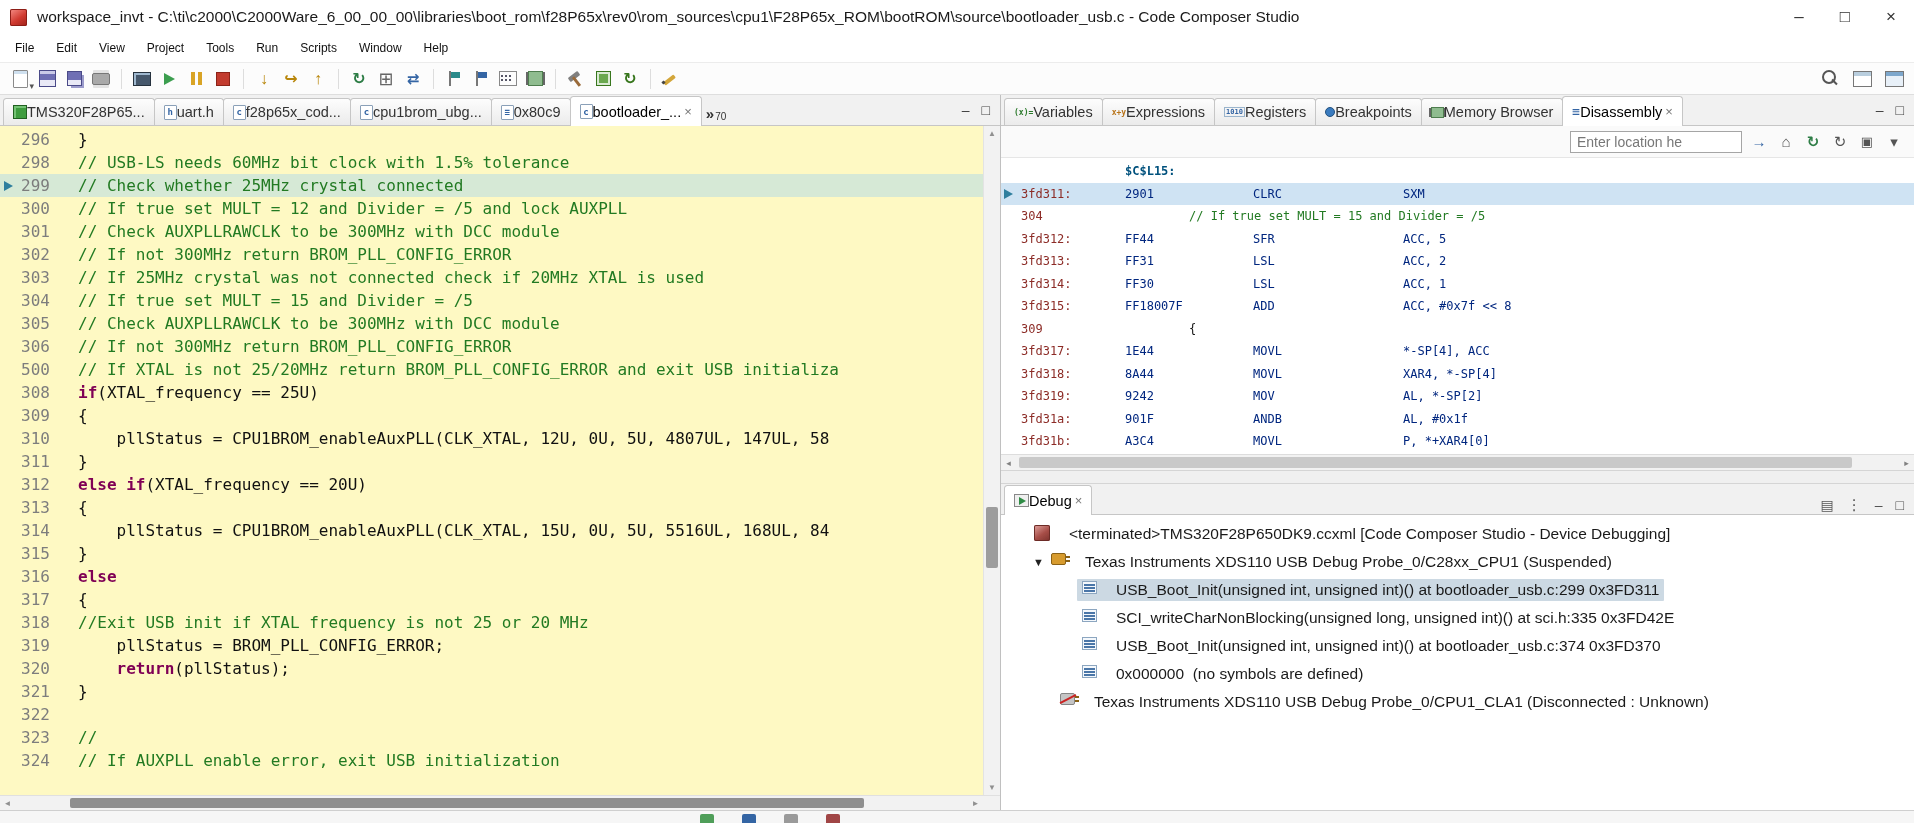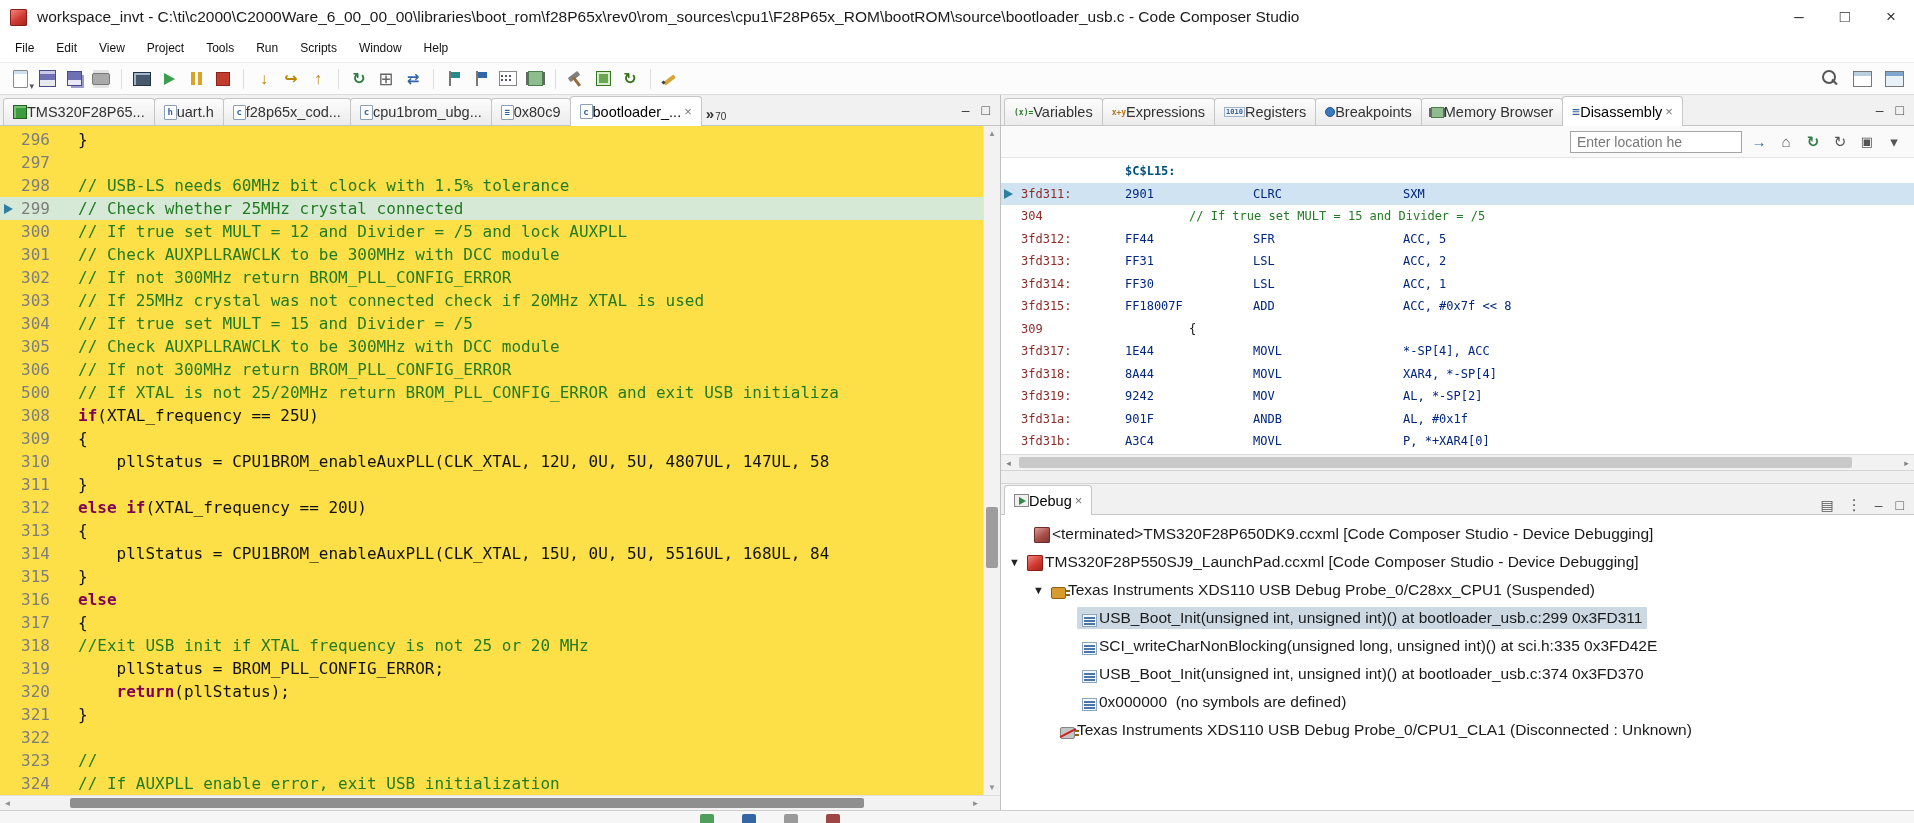--- a/index.html
+++ b/index.html
@@ -77,21 +77,21 @@
 .mm-max::before{content:"□"}
 .tgi{font:bold 8px "DejaVu Sans Mono",monospace}
 .tgi.vars{color:#2b7a2b}
 .tgi.expr{color:#b8741a}
 .tgi.regs{color:#3465a4;border:1px solid #9ab4cc;padding:0 1px;font-size:7px}
 .tgi.dis{font-size:13px;color:#3465a4;font-weight:normal}
 .ic-bp{width:10px;height:10px;border-radius:50%;background:#3a7bbf;border:1px solid #24527f;flex:0 0 10px}
 .ic-memchip{width:13px;height:11px;background:#8fbc8f;border:1px solid #4e7d4e;box-shadow:-3px 0 0 -1px #666,3px 0 0 -1px #666;flex:0 0 13px}
 
 
-.editor-area{position:relative;flex:1;min-height:0;overflow:hidden;background:#fde047}
+.editor-area{position:relative;flex:1;min-height:0;overflow:hidden;background:#fef9c3}
 .editor{position:absolute;top:0;left:0;right:17px;bottom:0;overflow:hidden;font-family:"DejaVu Sans Mono","Liberation Mono",monospace;font-size:16px;padding-top:2px}
 .cl{display:flex;height:23px;line-height:23px;white-space:pre}
 .cl.hl{background:var(--current_line,#d6e9d6)}
 .gm{flex:0 0 18px;position:relative}
 .cl.hl .gm::after{content:"";position:absolute;left:4px;top:7px;border-left:9px solid #2f7f9e;border-top:5px solid transparent;border-bottom:5px solid transparent}
 .ln{flex:0 0 44px;text-align:right;padding-right:12px;color:#7d7d7d}
 .ct{flex:1;min-width:0;overflow:hidden;padding-left:16px}
 .kw{color:var(--keyword,#7f0055);font-weight:bold}
 .cm{color:var(--comment,#227a22)}
 .pl{color:#111}
@@ -141,21 +141,21 @@
 .debug-icons{margin-left:auto;display:flex;gap:13px;align-items:center;padding-right:10px;color:#555}
 .dtb2{font-size:14px}
 .di-grid::before{content:"▤"}
 .di-menu::before{content:"⋮";font-size:15px}
 .di-min::before{content:"–"}
 .di-max::before{content:"□"}
 .i-debugview{width:15px;height:13px;background:#efefef;border:1px solid #888;position:relative;flex:0 0 15px}
 .i-debugview::after{content:"";position:absolute;left:4px;top:2px;border-left:7px solid #2e8b44;border-top:4px solid transparent;border-bottom:4px solid transparent}
 .debug-tree{flex:1;overflow:hidden;padding-top:5px;font-size:15.5px;background:#fff}
 .trow{height:28px;display:flex;align-items:center}
-.tsel{display:flex;align-items:flex-end;gap:2px;padding:2px 5px;border-radius:1px}
+.tsel{display:flex;align-items:flex-start;gap:19px;padding:2px 5px;border-radius:1px}
 .tsel.sel{background:var(--selection,#ccd9e3)}
 .arr{width:15px;font-size:11px;color:#222;text-align:center;flex:0 0 15px}
 .arr::before{content:"▼"}
 .p1{padding-left:28px}.p2{padding-left:6px}.p3{padding-left:30px}.p4{padding-left:76px}.p5{padding-left:54px}
 .ttext{white-space:pre}
 .i-ccs{width:16px;height:16px;border-radius:2px;background:linear-gradient(145deg,#ef8078 10%,#d03a30 55%,#9e221a);box-shadow:inset 0 0 0 1px #8c1d16;flex:0 0 16px}
 .i-ccs.dim{filter:grayscale(45%) brightness(1.08)}
 .i-probe{width:15px;height:12px;background:#d79b2e;border:1px solid #8a6116;border-radius:2px;position:relative;flex:0 0 15px}
 .i-probe::after{content:"";position:absolute;right:-5px;top:2px;width:4px;height:2px;background:#8a6116;box-shadow:0 4px 0 #8a6116}
 .i-probe.dis{background:#c4c4c4;border-color:#858585}
@@ -266,21 +266,20 @@
         <div class="mm">
           <span class="mm-min"></span>
           <span class="mm-max"></span>
         </div>
       </div>
 
       <div class="editor-area">
         <div class="editor">
 
         <div class="cl"><span class="gm"></span><span class="ln">296</span><span class="ct"><span class="kw"></span><span class="pl">}</span><span class="cm"></span></span></div>
-            <div class="cl"><span class="gm"></span><span class="ln">297</span><span class="ct"><span class="kw"></span><span class="pl"></span><span class="cm"></span></span></div>
             <div class="cl"><span class="gm"></span><span class="ln">298</span><span class="ct"><span class="kw"></span><span class="pl"></span><span class="cm">// USB-LS needs 60MHz bit clock with 1.5% tolerance</span></span></div>
             <div class="cl hl"><span class="gm"></span><span class="ln">299</span><span class="ct"><span class="kw"></span><span class="pl"></span><span class="cm">// Check whether 25MHz crystal connected</span></span></div>
             <div class="cl"><span class="gm"></span><span class="ln">300</span><span class="ct"><span class="kw"></span><span class="pl"></span><span class="cm">// If true set MULT = 12 and Divider = /5 and lock AUXPLL</span></span></div>
             <div class="cl"><span class="gm"></span><span class="ln">301</span><span class="ct"><span class="kw"></span><span class="pl"></span><span class="cm">// Check AUXPLLRAWCLK to be 300MHz with DCC module</span></span></div>
             <div class="cl"><span class="gm"></span><span class="ln">302</span><span class="ct"><span class="kw"></span><span class="pl"></span><span class="cm">// If not 300MHz return BROM_PLL_CONFIG_ERROR</span></span></div>
             <div class="cl"><span class="gm"></span><span class="ln">303</span><span class="ct"><span class="kw"></span><span class="pl"></span><span class="cm">// If 25MHz crystal was not connected check if 20MHz XTAL is used</span></span></div>
             <div class="cl"><span class="gm"></span><span class="ln">304</span><span class="ct"><span class="kw"></span><span class="pl"></span><span class="cm">// If true set MULT = 15 and Divider = /5</span></span></div>
             <div class="cl"><span class="gm"></span><span class="ln">305</span><span class="ct"><span class="kw"></span><span class="pl"></span><span class="cm">// Check AUXPLLRAWCLK to be 300MHz with DCC module</span></span></div>
             <div class="cl"><span class="gm"></span><span class="ln">306</span><span class="ct"><span class="kw"></span><span class="pl"></span><span class="cm">// If not 300MHz return BROM_PLL_CONFIG_ERROR</span></span></div>
             <div class="cl"><span class="gm"></span><span class="ln">500</span><span class="ct"><span class="kw"></span><span class="pl"></span><span class="cm">// If XTAL is not 25/20MHz return BROM_PLL_CONFIG_ERROR and exit USB initializa</span></span></div>
@@ -399,27 +398,20 @@
         </div>
       </div>
 
       <div class="debug-tree">
         <div class="trow p1">
           <span class="tsel">
               <span class="i-ccs dim"></span>
               <span class="ttext">&lt;terminated&gt;TMS320F28P650DK9.ccxml [Code Composer Studio - Device Debugging]</span>
             </span>
         </div>
-        <div class="trow p2">
-          <span class="arr"></span>
-          <span class="tsel">
-              <span class="i-ccs"></span>
-              <span class="ttext">TMS320F28P550SJ9_LaunchPad.ccxml [Code Composer Studio - Device Debugging]</span>
-            </span>
-        </div>
         <div class="trow p3">
           <span class="arr"></span>
           <span class="tsel">
               <span class="i-probe"></span>
               <span class="ttext">Texas Instruments XDS110 USB Debug Probe_0/C28xx_CPU1 (Suspended)</span>
             </span>
         </div>
         <div class="trow p4">
           <span class="tsel sel">
               <span class="i-frame"></span>

